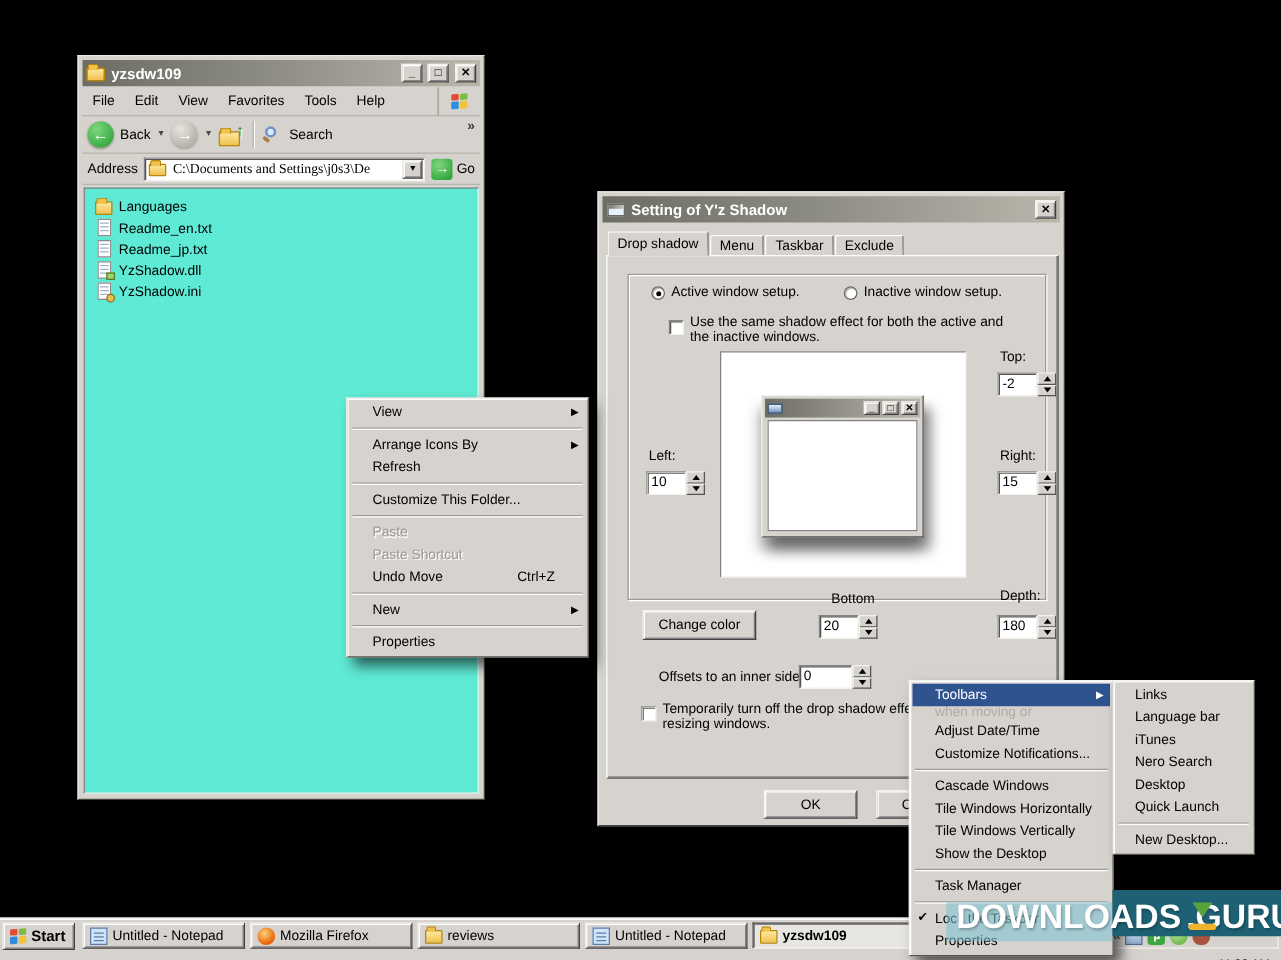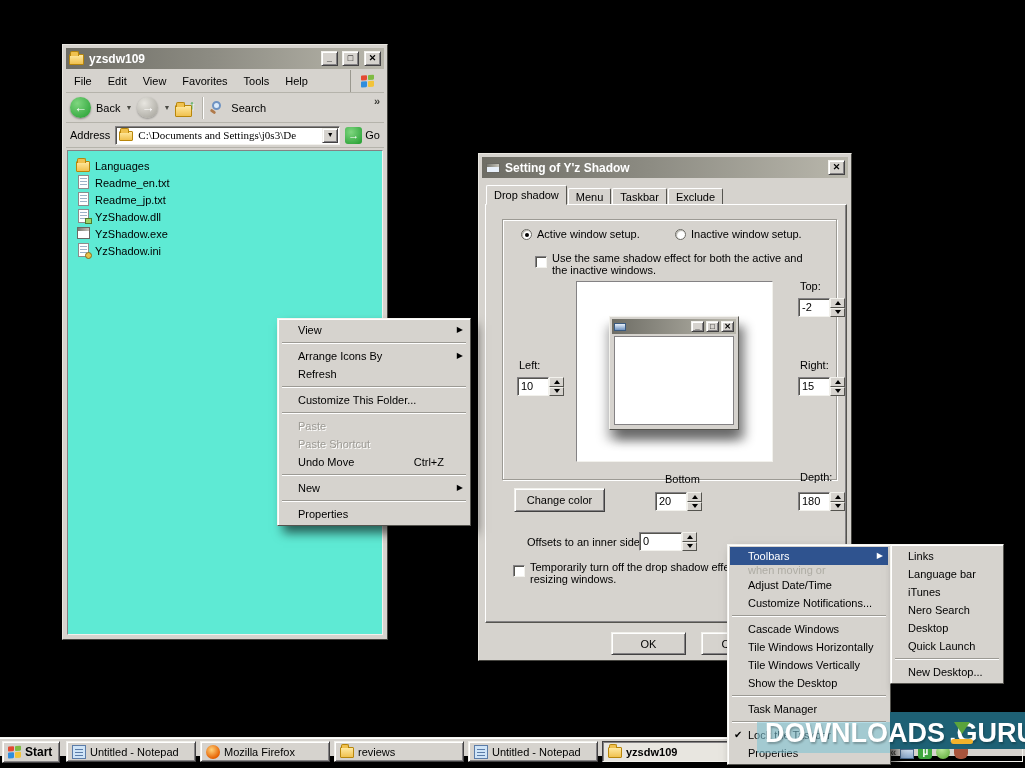--- a/index.html
+++ b/index.html
@@ -83,21 +83,21 @@
   .miniwin .mbody { position:absolute; left:4px; right:4px; top:19px; bottom:4px; background:#fff; border:1px solid #848284; }
   .spin { display:flex; height:19px; }
   .spin .val { background:#fff; border:1px solid; border-color:#848284 #f2f1ec #f2f1ec #848284; box-shadow:inset 1px 1px 0 #55544f; padding:2px 3px; flex:1; }
   .spin .btns { width:15px; display:flex; flex-direction:column; }
   .spin .sb { flex:1; border:1px solid; border-color:#f2f1ec #55544f #55544f #f2f1ec; background:#d6d3ce; display:flex; align-items:center; justify-content:center; }
   .tri-up { width:0; height:0; border-left:3px solid transparent; border-right:3px solid transparent; border-bottom:4px solid #000; }
   .tri-dn { width:0; height:0; border-left:3px solid transparent; border-right:3px solid transparent; border-top:4px solid #000; }
   .pushbtn { border:1px solid; border-color:#f2f1ec #424142 #424142 #f2f1ec; background:#d6d3ce; box-shadow:inset 1px 1px 0 #fff, inset -1px -1px 0 #848284; display:flex; align-items:center; justify-content:center; font-size:11px; }
 
   
-  #taskbar { position:absolute; left:0; bottom:12px; width:1025px; height:19px; background:#d6d3ce; border-top:1px solid #f5f4ef; box-shadow:inset 0 1px 0 #fff; z-index:30; }
+  #taskbar { position:absolute; left:0; bottom:0; width:1025px; height:34px; background:#d6d3ce; border-top:1px solid #f5f4ef; box-shadow:inset 0 1px 0 #fff; z-index:30; }
   #start { position:absolute; left:2px; top:3px; width:58px; height:22px; display:flex; align-items:center; gap:3px; padding:0 5px; font-weight:bold; font-size:12px; }
   .task { position:absolute; top:3px; height:21px; display:flex; align-items:center; gap:4px; padding:0 5px; border:1px solid; border-color:#f2f1ec #424142 #424142 #f2f1ec; background:#d6d3ce; box-shadow:inset 1px 1px 0 #fff, inset -1px -1px 0 #848284; overflow:hidden; white-space:nowrap; }
   .task.active { background:#e8e6e0; border-color:#424142 #f2f1ec #f2f1ec #424142; box-shadow:inset 1px 1px 0 #848284; font-weight:bold; }
   .ticon { width:14px; height:14px; flex:none; position:relative; }
   .ticon.notepad { background:#cfe4f7; border:1px solid #5b7ca8; }
   .ticon.notepad:before { content:""; position:absolute; left:2px; top:3px; width:8px; height:1px; background:#5b7ca8; box-shadow:0 3px 0 #5b7ca8, 0 6px 0 #5b7ca8; }
   .ticon.firefox { border-radius:50%; background:radial-gradient(circle at 40% 35%, #ffd27a, #e66000 70%); }
   .ticon.folder { background:linear-gradient(#ffe9a0,#f0c14f); border:1px solid #b8860b; border-radius:1px; margin-top:2px; height:11px; position:relative; }
   .ticon.folder:before { content:""; position:absolute; top:-4px; left:0; width:6px; height:3px; background:#f0c14f; border:1px solid #b8860b; border-bottom:none; border-radius:2px 2px 0 0; }
   .ticon.appwin { background:#fff; border:1px solid #6a6963; }
@@ -203,26 +203,20 @@
     </div>
     <div class="file">
       <span class="fi">
           <span class="page"></span>
           <span class="dllbit"></span>
         </span>
       <span>YzShadow.dll</span>
     </div>
     <div class="file">
       <span class="fi">
-          <span class="appwin"></span>
-        </span>
-      <span>YzShadow.exe</span>
-    </div>
-    <div class="file">
-      <span class="fi">
           <span class="page"></span>
           <span class="gear"></span>
         </span>
       <span>YzShadow.ini</span>
     </div>
   </div>
 </div>
 
 <div class="menu" style="left:277px; top:318px; width:194px;">
   <div class="mi"><span>View</span><span class="arr">▶</span></div>

